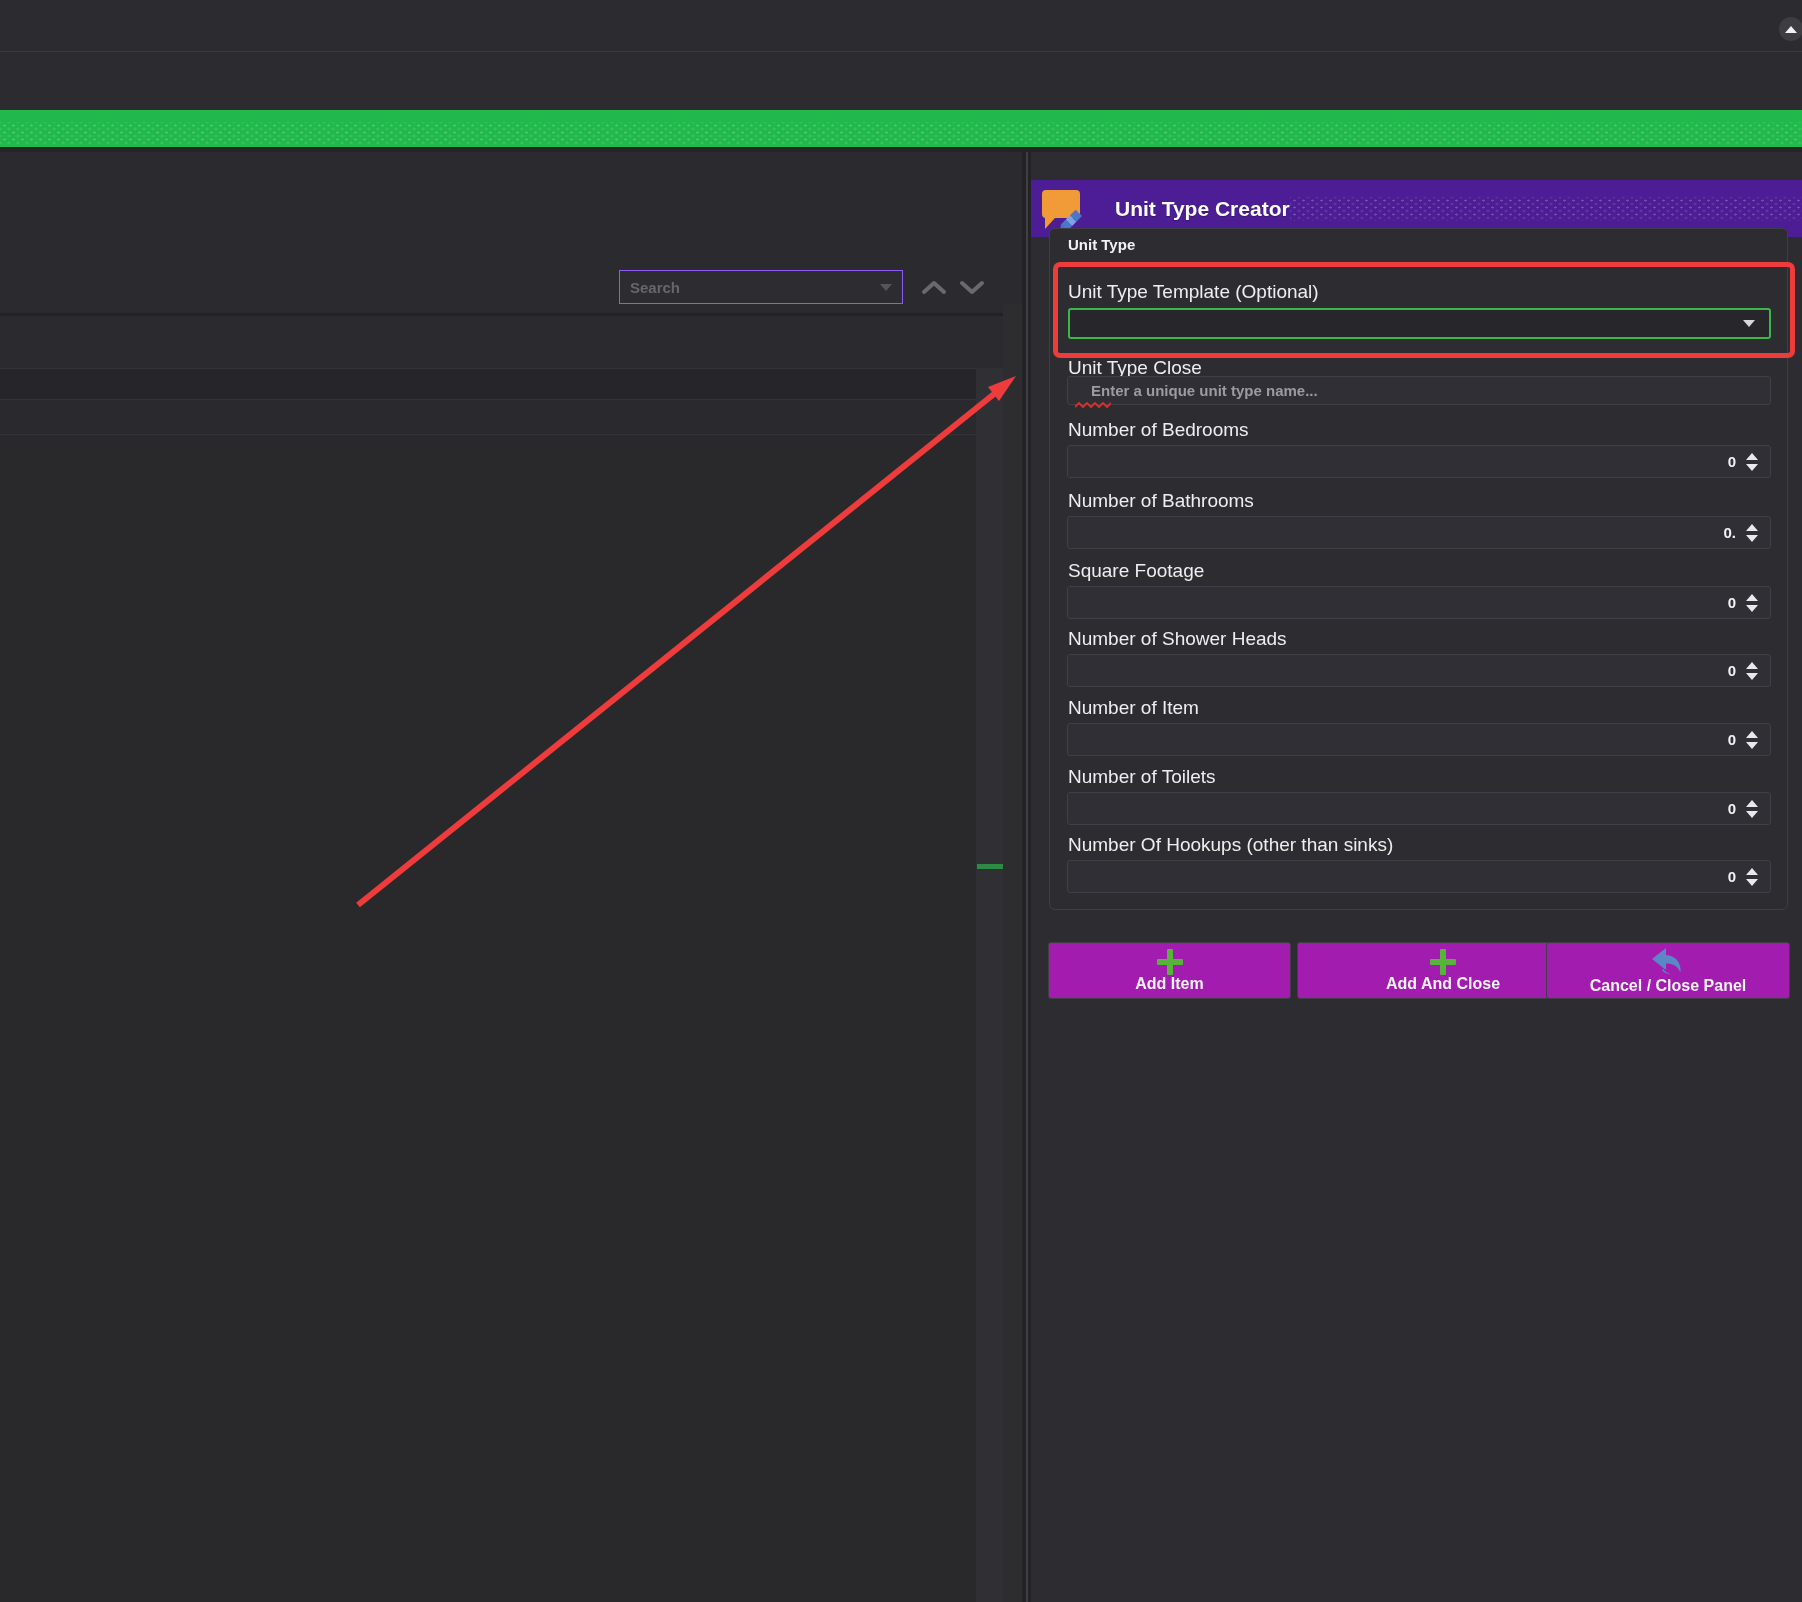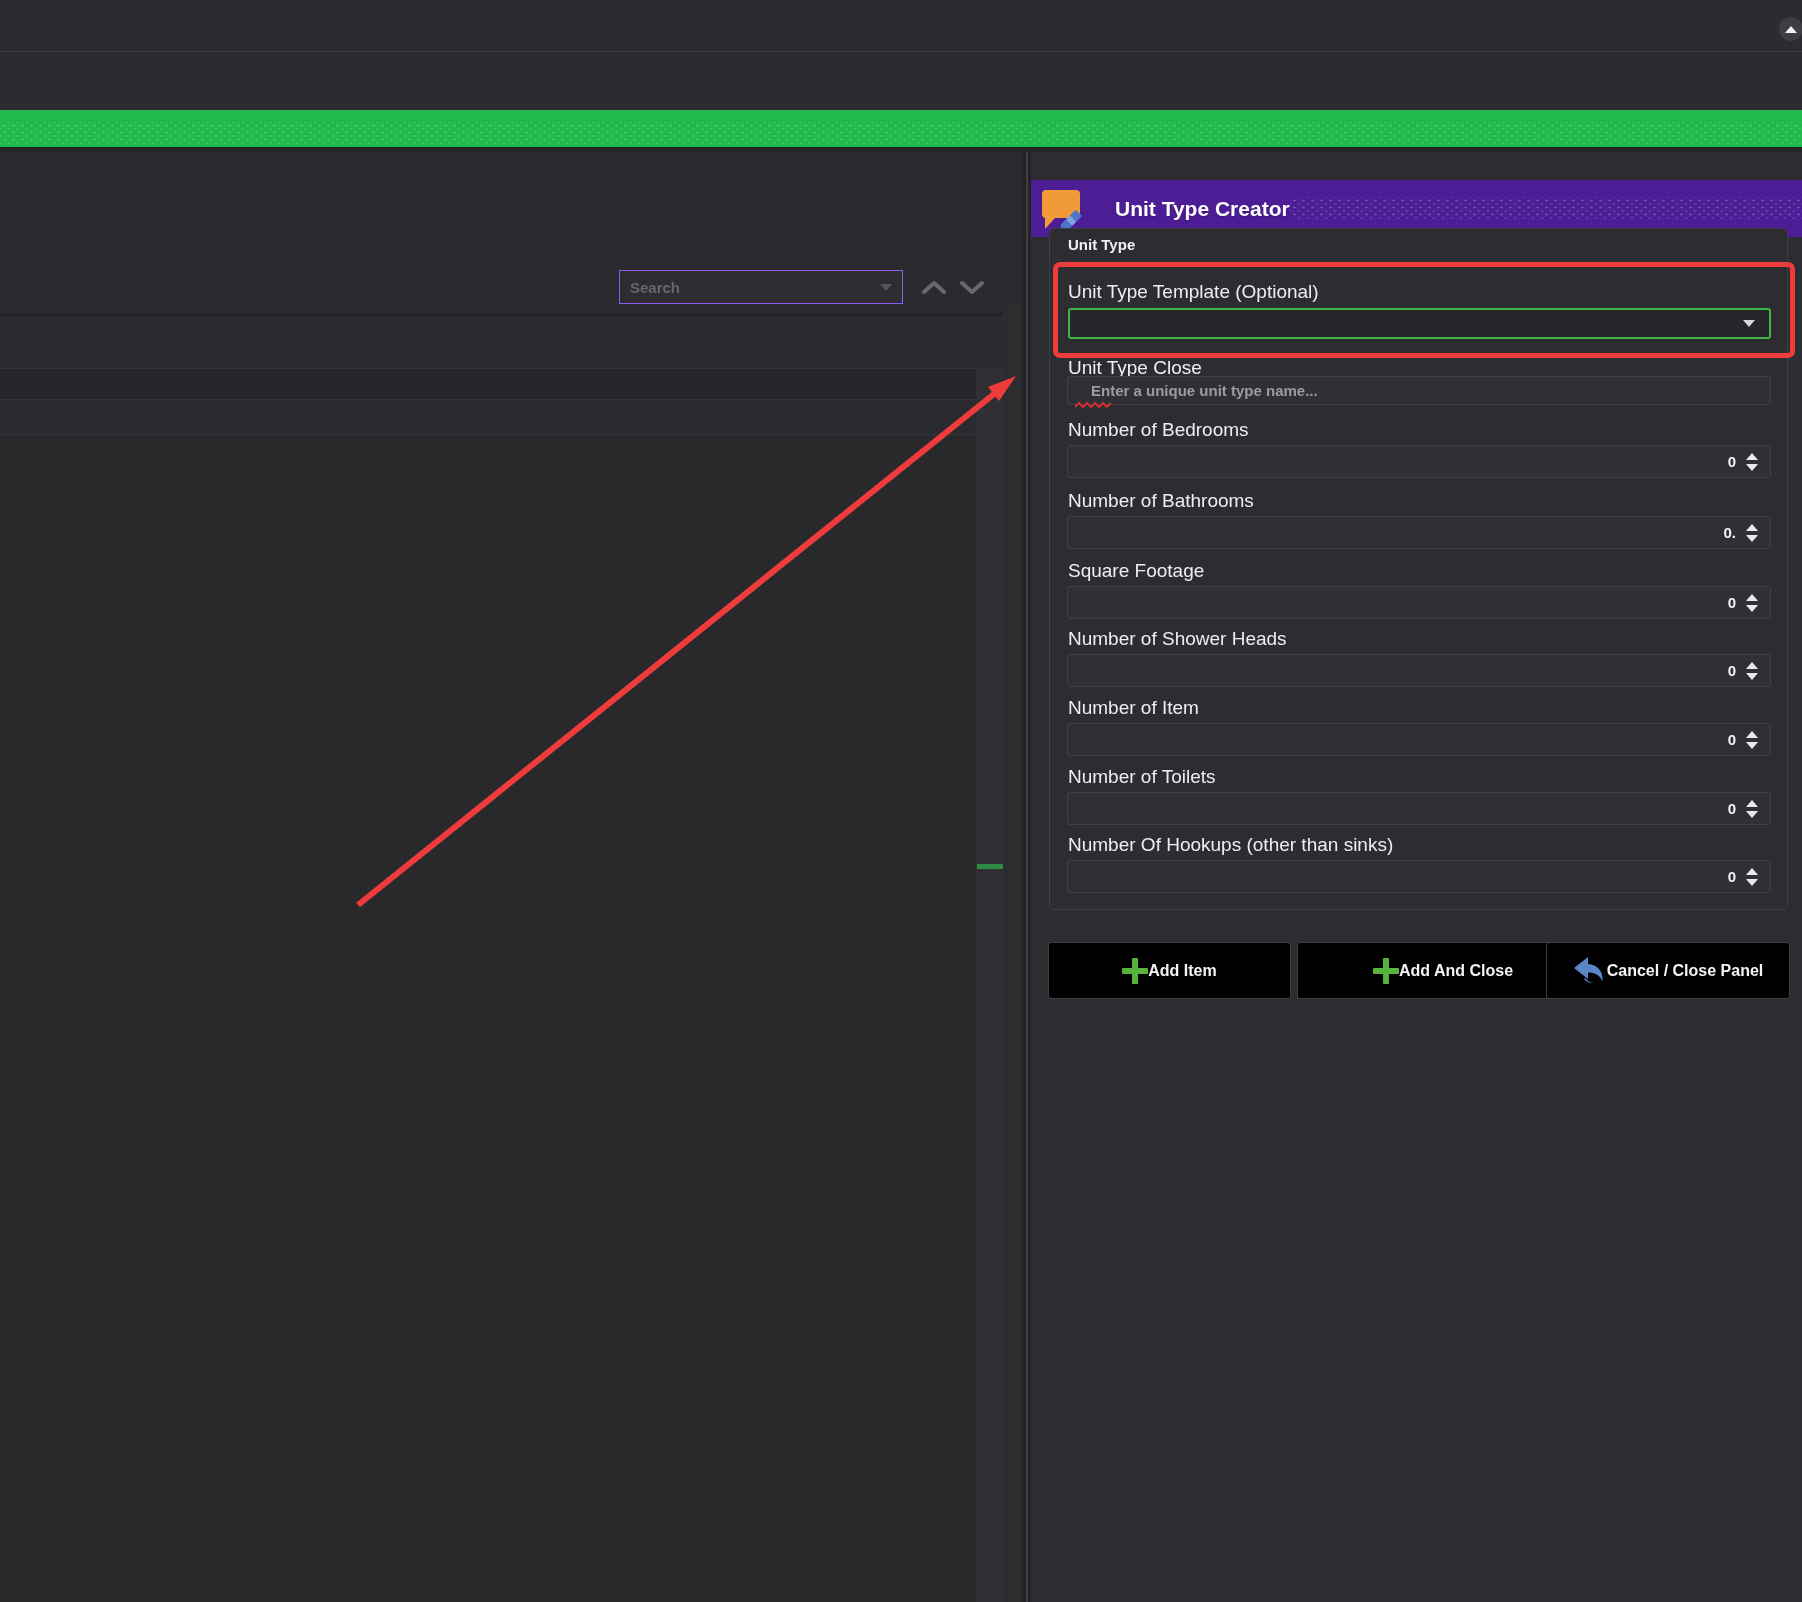--- a/index.html
+++ b/index.html
@@ -64,22 +64,22 @@
                    font-size:15px;font-weight:700;padding:0 10px;}
   .textfield input::placeholder{color:#9b9ba1;}
   .squiggle{position:absolute;left:7px;bottom:-4px;}
   .numfield{position:absolute;left:36px;width:704px;height:33px;background:#2f2f35;border:1px solid #404047;border-radius:3px;
             display:flex;align-items:center;justify-content:flex-end;}
   .numval{color:#f2f2f4;font-size:15px;font-weight:700;margin-right:10px;}
   .spin{display:flex;flex-direction:column;justify-content:center;gap:4px;margin-right:12px;}
   .sp-up{width:0;height:0;border-left:6px solid transparent;border-right:6px solid transparent;border-bottom:7px solid #e9e9ed;}
   .sp-dn{width:0;height:0;border-left:6px solid transparent;border-right:6px solid transparent;border-top:7px solid #e9e9ed;}
 
-  .btn{position:absolute;top:790px;height:57px;background:#000000;border:1px solid #3e3e44;border-radius:3px;
-       display:flex;align-items:center;justify-content:center;gap:0;color:#f4f4f6;font-size:16px;font-weight:700;}
+  .btn{position:absolute;top:790px;height:57px;background:#a21caf;border:1px solid #3e3e44;border-radius:3px;
+       display:flex;align-items:center;justify-content:center;gap:0;color:#f4f4f6;font-size:16px;font-weight:700;flex-direction:column;}
   .plus{position:relative;width:26px;height:26px;}
   .plus::before{content:"";position:absolute;left:0;top:10px;width:26px;height:6px;background:#57b33b;border-radius:1px;}
   .plus::after{content:"";position:absolute;left:10px;top:0;width:6px;height:26px;background:#57b33b;border-radius:1px;}
 
   
   .redrect{position:absolute;left:1053px;top:262px;width:742px;height:96px;border:5px solid #ee3c3c;border-radius:7px;}
   .overlay{position:absolute;left:0;top:0;pointer-events:none;}
 </style>
 </head>
 <body>

